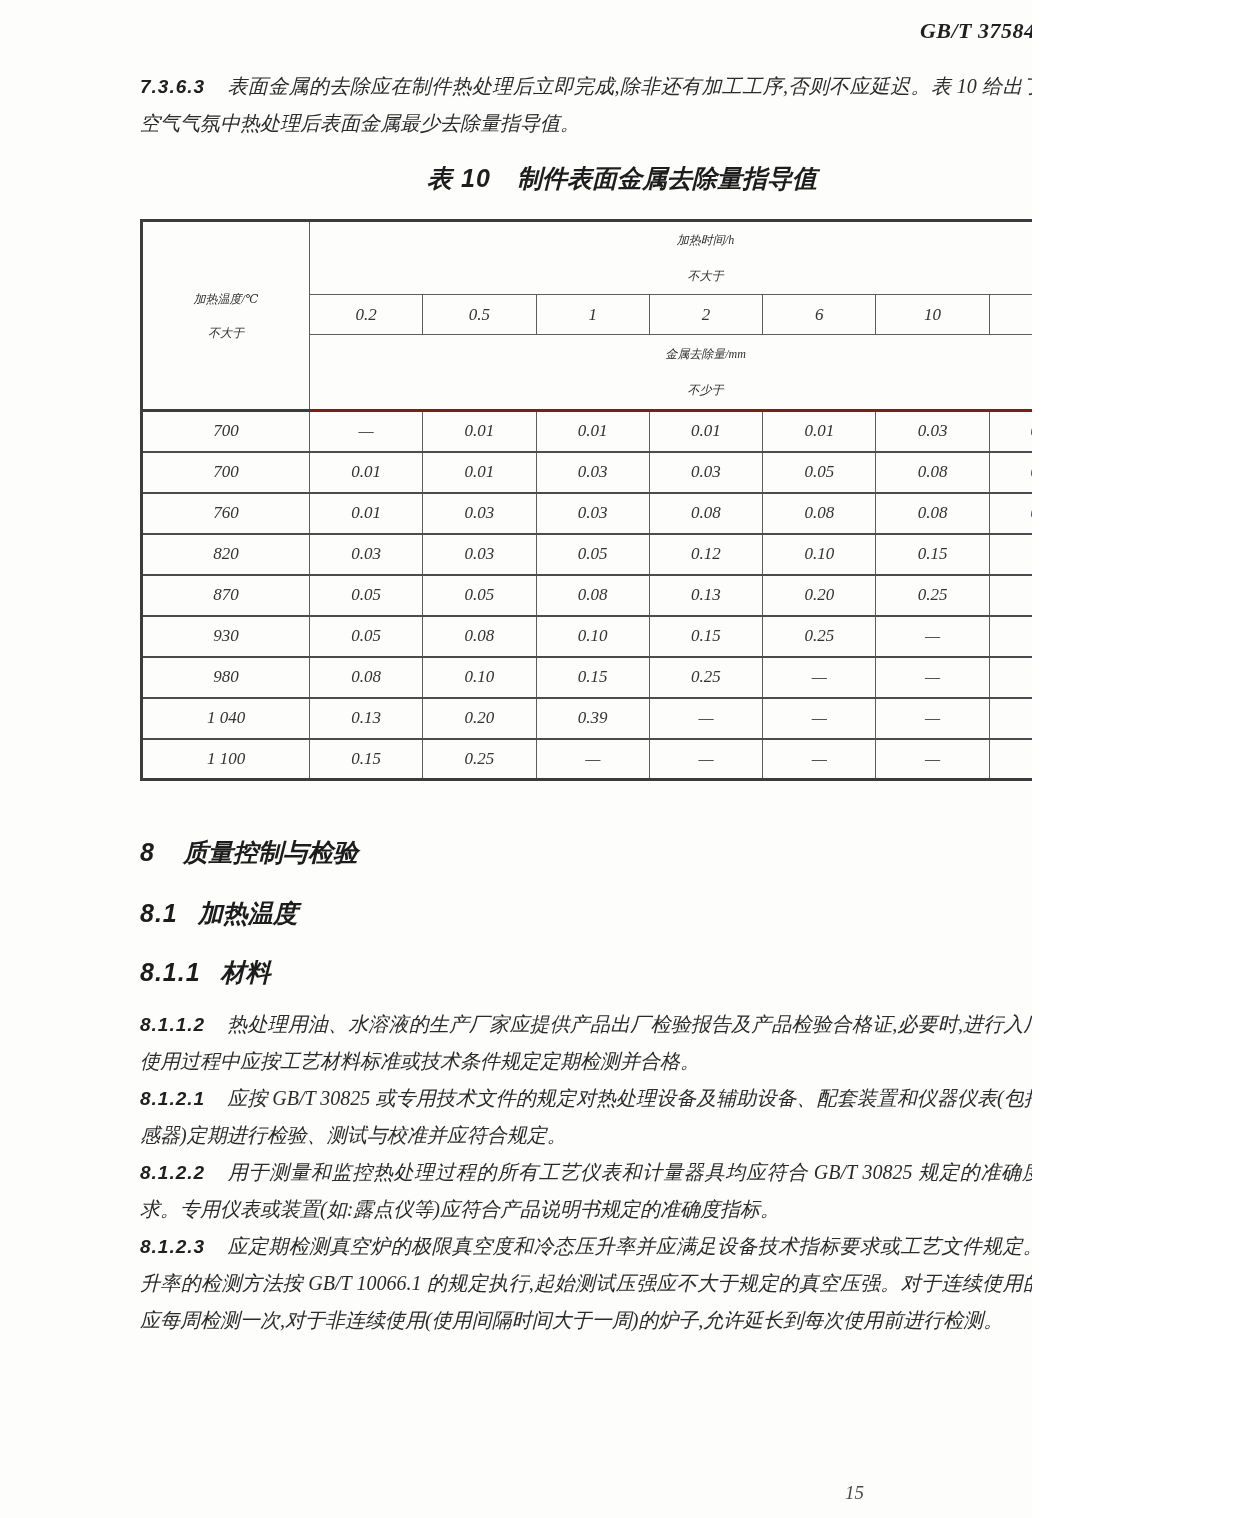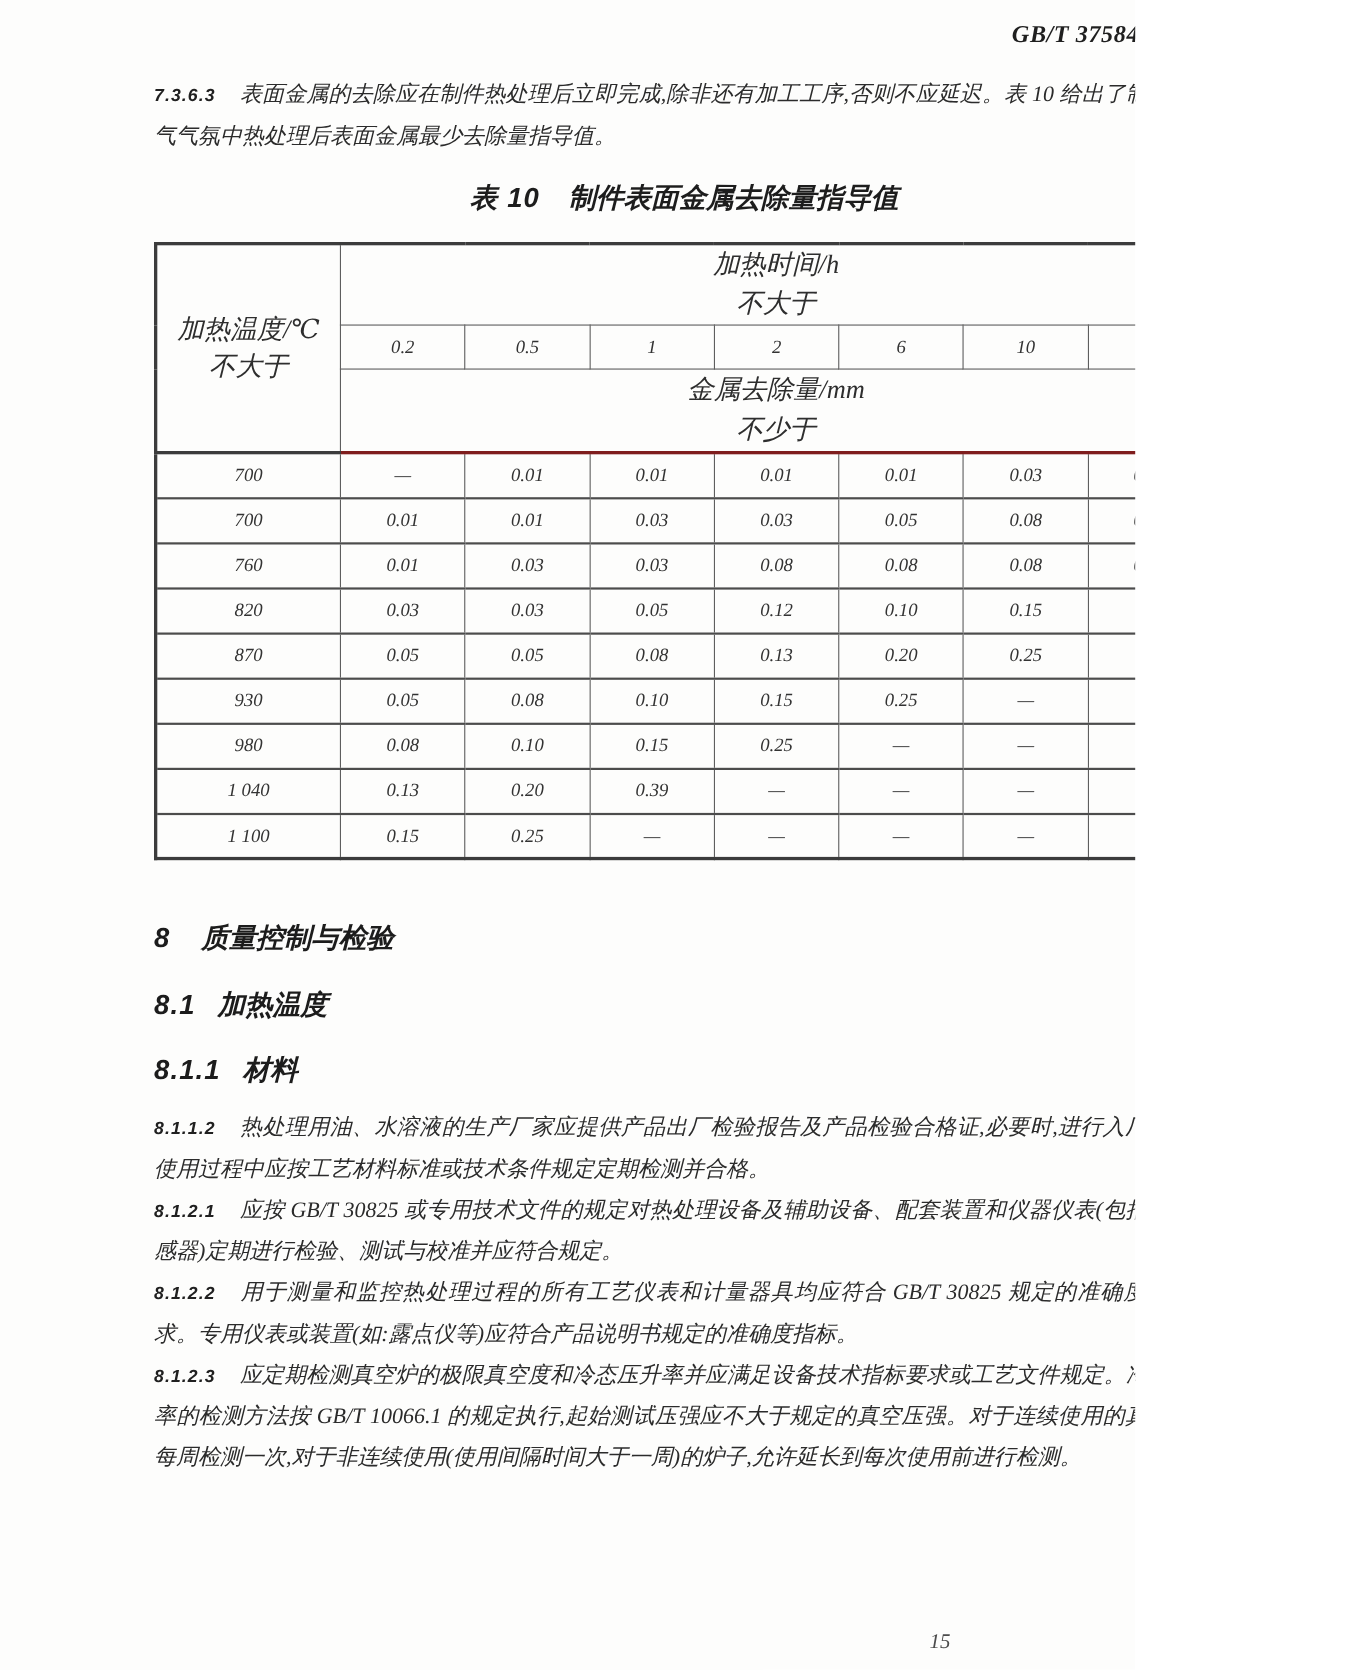--- a/index.html
+++ b/index.html
@@ -24,21 +24,21 @@
   }
 
   
   .para {
     font-size:20px; line-height:37px;
     text-align:justify; text-align-last:left;
     color:#2b2b2b;
   }
   .para .pnum {
     font-family:"Liberation Sans","DejaVu Sans",sans-serif;
-    font-weight:600; font-size:16px; letter-spacing:1px;
+    font-weight:600; font-size:19px; letter-spacing:1px;
     margin-right:22px; color:#202020; white-space:nowrap;
   }
   .intro { margin-top:24px; }
 
   
   .caption {
     margin-top:20px; text-align:center;
     font-family:"Liberation Sans","DejaVu Sans",sans-serif;
     font-weight:bold; font-size:25px; color:#1d1d1d;
   }
@@ -56,21 +56,21 @@
     border:1px solid #5e5e5e;
     vertical-align:middle;
     font-size:17px;
     font-family:"Liberation Serif","DejaVu Serif",serif;
     padding:0 4px;
   }
   tr.hr1 { height:74px; }
   tr.hr2 { height:40px; }
   tr.hr3 { height:76px; }
   tr.drow { height:41px; }
-  .temp-head, .span-head { font-size:24px; color:#2e2e2e; }
+  .temp-head, .span-head { font-size:12px; color:#2e2e2e; }
   .temp-head div { line-height:34px; }
   .span-head div { line-height:36px; }
   .temp-head { border-bottom:3px solid #3c3c3c; }
   tr.hr3 td { border-bottom:3px solid #7f1d1d; }
   tr.drow td { border-top-width:2px; border-top-color:#4c4c4c; border-bottom-width:2px; border-bottom-color:#4c4c4c; }
 
   
   .h1c, .h2c, .h3c {
     font-family:"Liberation Sans","DejaVu Sans",sans-serif;
     font-weight:bold; color:#1c1c1c; font-size:25px; line-height:27px;

